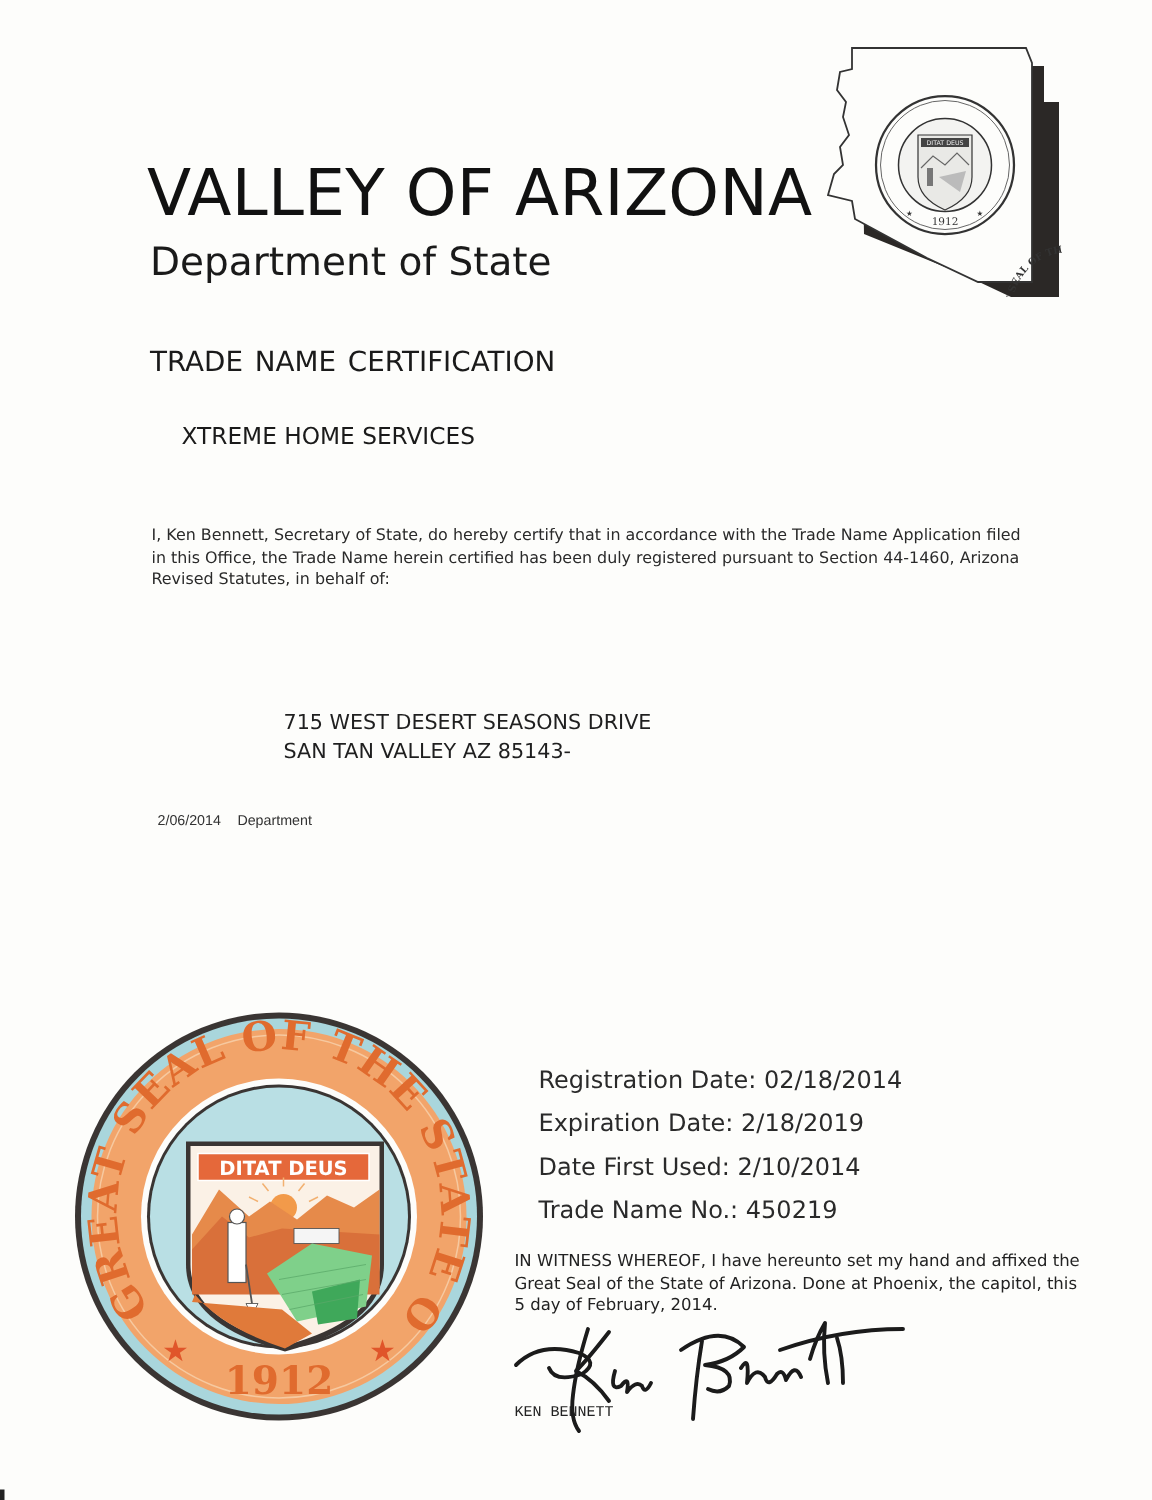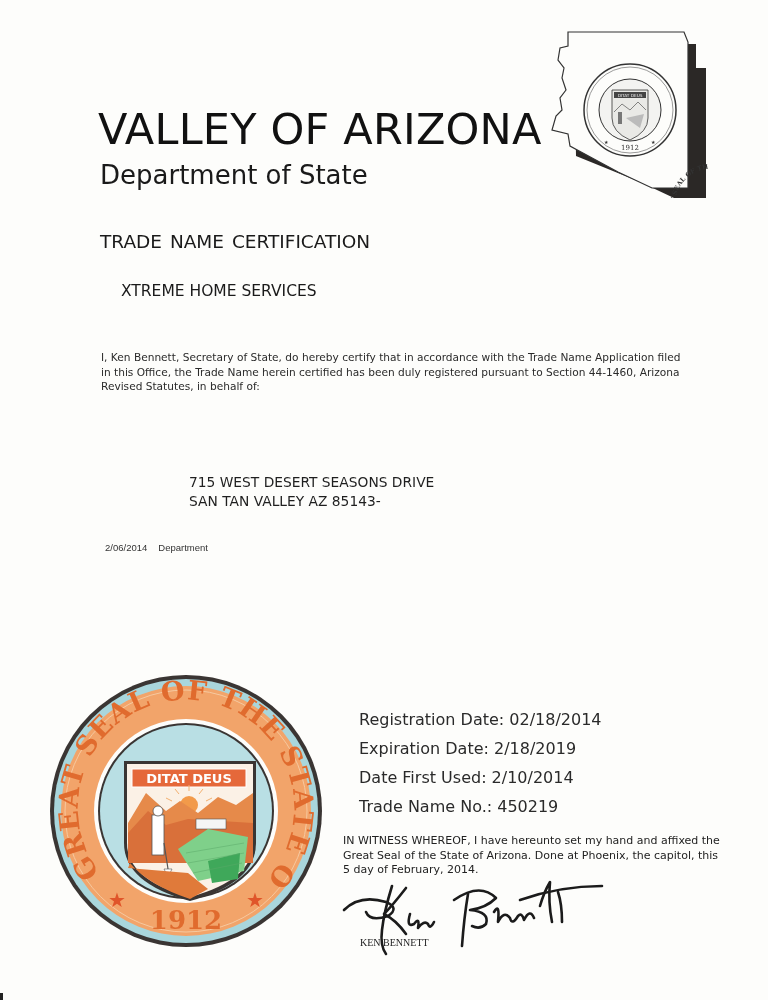--- a/index.html
+++ b/index.html
@@ -14,21 +14,21 @@
     .subtitle { left: 100px; top: 162px; font-size: 26px; color: #1a1a1a; line-height: 1; white-space: nowrap; }
     .cert-type { left: 100px; top: 231px; font-size: 18.5px; color: #1a1a1a; white-space: nowrap; word-spacing: 2px; }
     .trade-name { left: 121px; top: 282px; font-size: 15.5px; color: #1a1a1a; white-space: nowrap; }
     .certify { left: 101px; top: 350px; width: 580px; font-size: 10.6px; line-height: 14.5px; color: #2a2a2a; }
     .registrant { left: 189px; top: 473px; font-size: 13.8px; line-height: 18.5px; color: #1f1f1f; white-space: nowrap; }
     .app-line { left: 105px; top: 542px; font-family: "Liberation Sans", sans-serif; font-size: 9.5px; color: #333; white-space: nowrap; }
     .app-line span + span { margin-left: 11px; }
     .details { left: 343px; top: 710px; font-size: 16px; color: #2a2a2a; margin-left: 16px; }
     .details .row { height: 29px; white-space: nowrap; }
     .witness { left: 343px; top: 834px; width: 380px; font-size: 11px; line-height: 14.5px; color: #222; }
-    .signer { left: 343px; top: 937px; font-family: Liberation Serif, serif; font-size: 10px; color: #222; white-space: nowrap; margin-left: 17px; }
+    .signer { left: 343px; top: 937px; font-family: Liberation Mono, monospace; font-size: 10px; color: #222; white-space: nowrap; }
     .signature { left: 340px; top: 872px; width: 270px; height: 85px; }
     .map-seal { left: 548px; top: 28px; width: 160px; height: 170px; }
     .big-seal { left: 48px; top: 673px; width: 276px; height: 276px; }
     .corner-mark { left: 0; top: 993px; width: 3px; height: 7px; background: #222; }
   </style>
 </head>
 <body>
 
 <div class="abs title">VALLEY OF ARIZONA</div>
 <div class="abs subtitle">Department of State</div>

